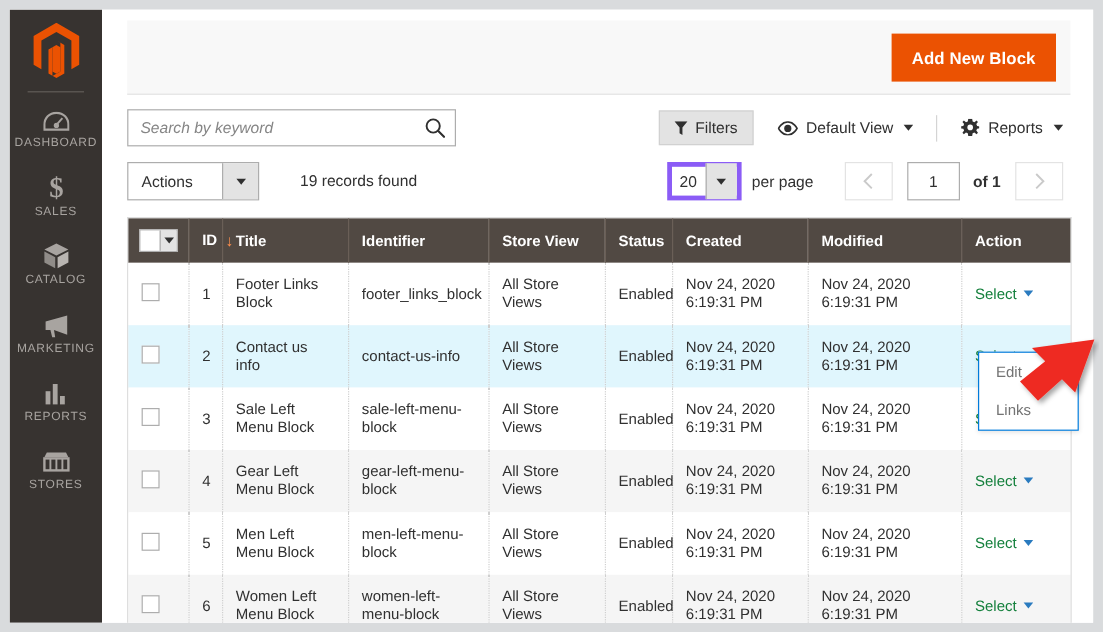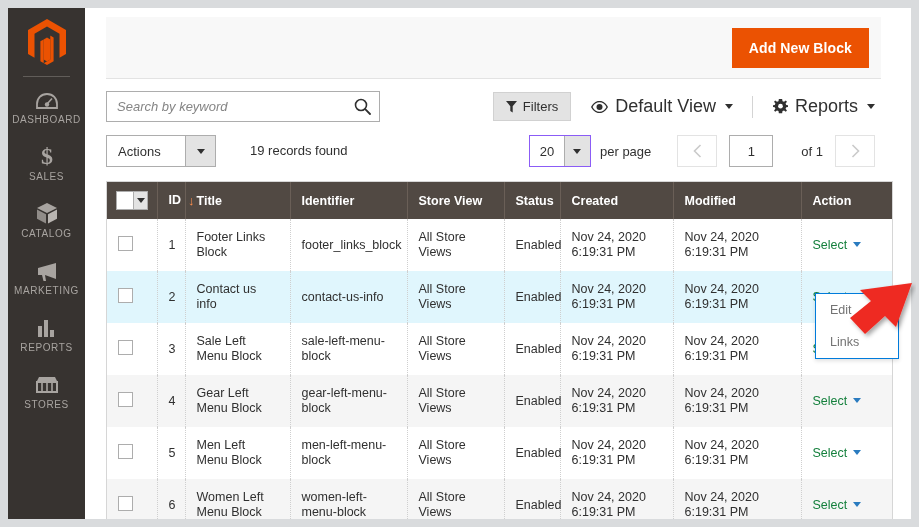--- a/index.html
+++ b/index.html
@@ -60,21 +60,21 @@
   .nav-item.active .lbl { color: #ffffff; font-weight: bold; }
   .nav-item svg { display: block; }
 
   
   #main {
     position: absolute;
     left: 77px; top: 0px;
     width: 826px; height: 511px;
     background: #ffffff;
     padding-left: 21px;
-    padding-right: 30px;
+    padding-right: 19px;
   }
 
   
   #page-actions {
     position: relative;
     margin-top: 9px;
     height: 62px;
     background: #f8f8f8;
     border-bottom: 1px solid #e3e3e3;
   }
@@ -135,21 +135,21 @@
     padding: 0 12px;
     background: #e3e3e3;
     border: 1px solid #d1d1d1;
     font-size: 13px; color: #303030;
     cursor: pointer;
     font-family: "Liberation Sans", sans-serif;
   }
   .ctrl-drop {
     display: flex; align-items: center; gap: 7px;
     margin-left: 20px;
-    font-size: 18px; color: #303030;
+    font-size: 13px; color: #303030;
     cursor: pointer;
   }
   .sep-bar {
     width: 1px; height: 22px; background: #d4d4d4;
     margin-left: 19px;
   }
   .caret-d {
     width: 0; height: 0;
     border-left: 4px solid transparent;
     border-right: 4px solid transparent;
@@ -182,21 +182,21 @@
     position: absolute; left: 144px; top: 8px;
     font-size: 13px; color: #303030;
   }
   #pager {
     position: absolute; right: 6px; top: 0;
     display: flex; align-items: center;
     height: 32px;
   }
   #per-page-select {
     width: 62px; height: 32px;
-    border: 1px solid #8b5cf6; background: #fff;
+    border: 4px solid #8b5cf6; background: #fff;
     display: flex; align-items: center;
   }
   #per-page-select .txt {
     flex: 1; text-align: center; font-size: 13px; color: #303030;
   }
   #per-page-select .arrow-box {
     width: 26px; height: 30px; background: #e3e3e3;
     border-left: 1px solid #adadad;
     display: flex; align-items: center; justify-content: center;
   }
@@ -211,21 +211,21 @@
   #pg-prev { margin-left: 26px; }
   #pg-next { margin-left: 12px; }
   #pg-current {
     width: 44px; height: 32px;
     border: 1px solid #adadad; background: #fff;
     margin-left: 12px;
     text-align: center; font-size: 13px; color: #303030;
     font-family: "Liberation Sans", sans-serif;
     outline: none;
   }
-  #pg-of { margin-left: 28px; font-size: 13px; color: #303030; }
+  #pg-of { margin-left: 11px; font-size: 13px; color: #303030; font-weight: bold; }
 
   
   #grid-wrap {
     position: relative;
     margin-top: 6px;
     width: 787px;
     border: 1px solid #d6d6d6;
     border-bottom: none;
   }
   table#data-grid {

